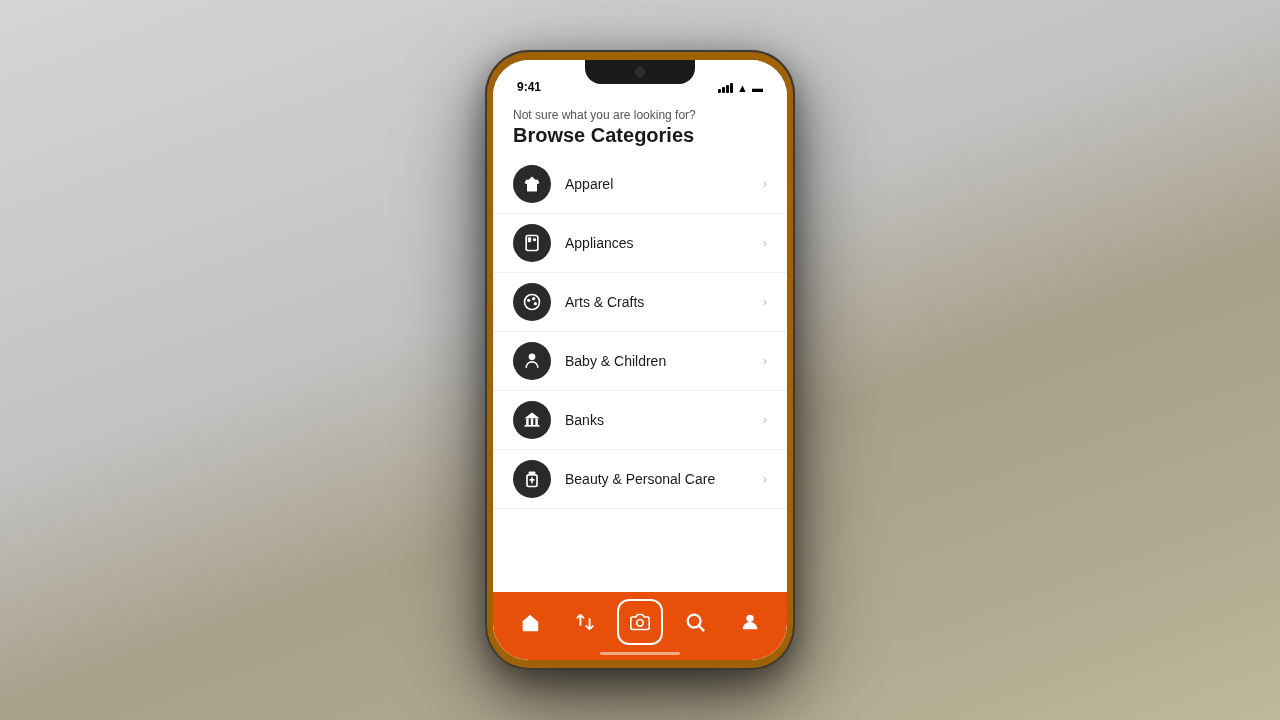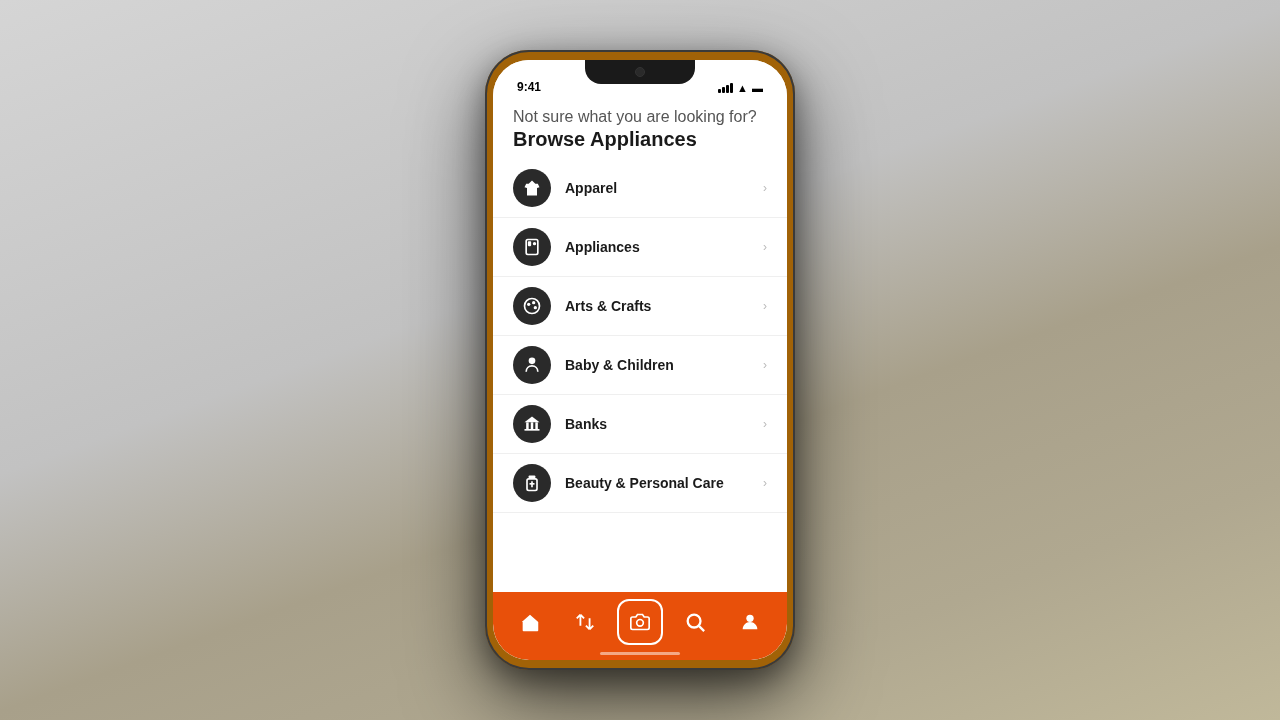--- a/index.html
+++ b/index.html
@@ -169,21 +169,21 @@
       font-size: 13px;
       color: #aaa;
     }
 
     .browse-section {
       padding: 10px 20px 0;
       background: white;
     }
 
     .browse-subtitle {
-      font-size: 16px;
+      font-size: 12px;
       color: #555;
       font-weight: 400;
       margin-bottom: 2px;
     }
 
     .browse-title {
       font-size: 20px;
       font-weight: 700;
       color: #1a1a1a;
       margin-bottom: 8px;
@@ -216,21 +216,21 @@
       flex-shrink: 0;
       margin-right: 14px;
       font-size: 16px;
       color: white;
     }
 
     .category-label {
       flex: 1;
       font-size: 14px;
       color: #1a1a1a;
-      font-weight: 700;
+      font-weight: 400;
     }
 
     .chevron {
       color: #bbb;
       font-size: 12px;
     }
 
     
     .bottom-nav {
       height: 68px;
@@ -299,21 +299,21 @@
           <span class="wifi-icon">▲</span>
           <span class="battery-icon">▬</span>
         </div>
       </div>
 
       <div class="content">
 
 
         <div class="browse-section">
           <div class="browse-subtitle">Not sure what you are looking for?</div>
-          <div class="browse-title">Browse Appliances</div>
+          <div class="browse-title">Browse Categories</div>
         </div>
 
         <div class="category-list">
 
           <div class="category-item">
             <div class="category-icon-circle">
               <svg width="20" height="20" viewBox="0 0 24 24" fill="white">
                 <path d="M12 3L8 7H5L3 11l3 1v9h12v-9l3-1-2-4h-3l-4-4z"></path>
               </svg>
             </div>

